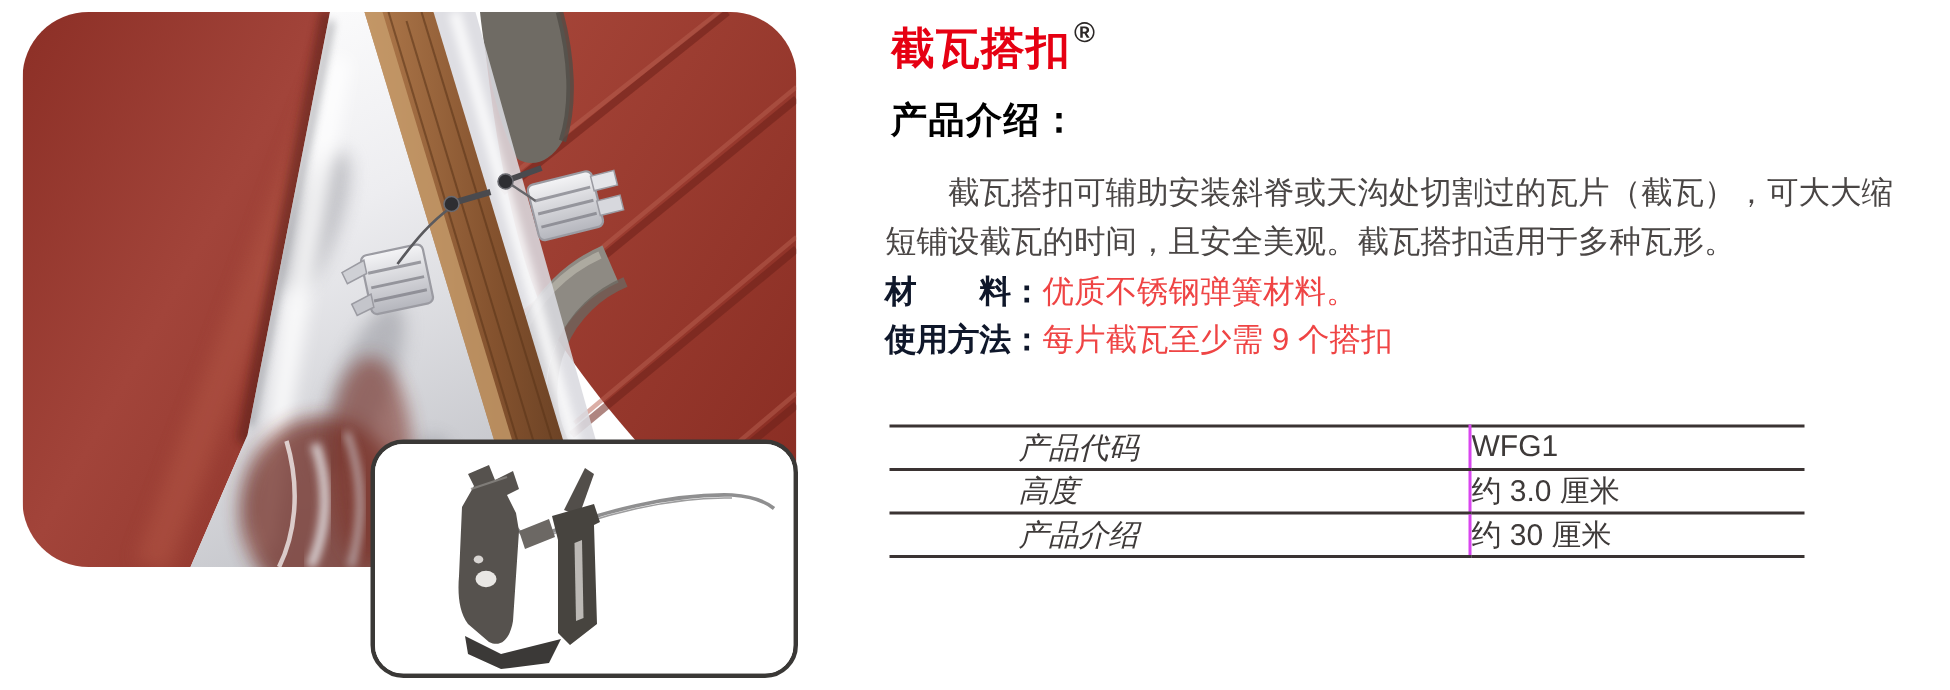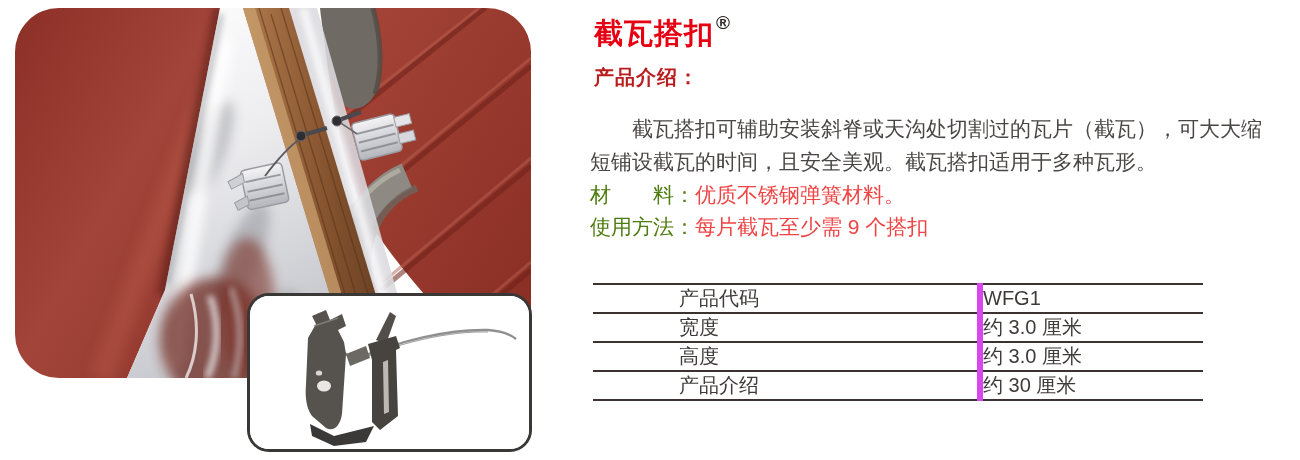--- a/index.html
+++ b/index.html
@@ -27,45 +27,45 @@
   .title-row { position:absolute; left:4px; top:12px; white-space:nowrap; }
   .title {
     display:inline-block; font-size:29px; font-weight:bold; color:#e60012;
     letter-spacing:1px; line-height:34px;
   }
   .rmark {
     display:inline-block; font-size:19px; font-weight:bold; color:#2b2726;
     vertical-align:14px; margin-left:2px;
   }
   .intro-heading {
-    position:absolute; left:4px; top:64px; font-size:20px; font-weight:bold;
-    color:#b91c1c; letter-spacing:1px; white-space:nowrap;text-align:center;
+    position:absolute; left:4px; top:64px; font-size:24px; font-weight:bold;
+    color:#000000; letter-spacing:1px; white-space:nowrap;text-align:center;
   }
   .intro-para { position:absolute; left:0; top:112px; width:712px;
     font-size:21px; color:#4a4645; line-height:33px; }
   .intro-line { white-space:nowrap; }
   .intro-line.first { text-indent:2em; }
 
   .spec-row { position:absolute; left:0; white-space:nowrap; font-size:21px; line-height:30px; }
-  .spec-row .lbl { font-weight:normal; color:#4d7c0f;text-align:right; }
+  .spec-row .lbl { font-weight:bold; color:#0f172a;text-align:right; }
   .spec-row .val { color:#ef4444; }
   .spec-row.material { top:180px; }
   .spec-row.usage    { top:212px; }
 
   
   .spec-table {
     position:absolute; left:593px; top:283px; width:610px;
     border-collapse:collapse; table-layout:fixed;
     font-size:20px; color:#3e3a39;
   }
   .spec-table td {
     height:28px; border-top:2px solid #3a3332; border-bottom:2px solid #3a3332;
     vertical-align:middle; overflow:hidden; white-space:nowrap;
   }
-  .spec-table td.c1 { width:387px; padding-left:86px; border-right:6px solid #d946ef; }
+  .spec-table td.c1 { width:387px; padding-left:86px; border-right:2px solid #d946ef;font-style:italic; }
   .spec-table td.c2 { width:223px; }
 </style>
 </head>
 <body>
 
 <div class="photo">
   <svg viewBox="0 0 516 370">
     <defs>
       <linearGradient id="redL" x1="0" y1="0" x2="1" y2="1">
         <stop offset="0" stop-color="#8c2f26"></stop>
@@ -218,24 +218,20 @@
   </div>
 </div>
 
 <table class="spec-table">
   <tbody>
     <tr>
       <td class="c1">产品代码</td>
       <td class="c2">WFG1</td>
     </tr>
     <tr>
-      <td class="c1">宽度</td>
-      <td class="c2">约 3.0 厘米</td>
-    </tr>
-    <tr>
       <td class="c1">高度</td>
       <td class="c2">约 3.0 厘米</td>
     </tr>
     <tr>
       <td class="c1">产品介绍</td>
       <td class="c2">约 30 厘米</td>
     </tr>
   </tbody>
 </table>
 

